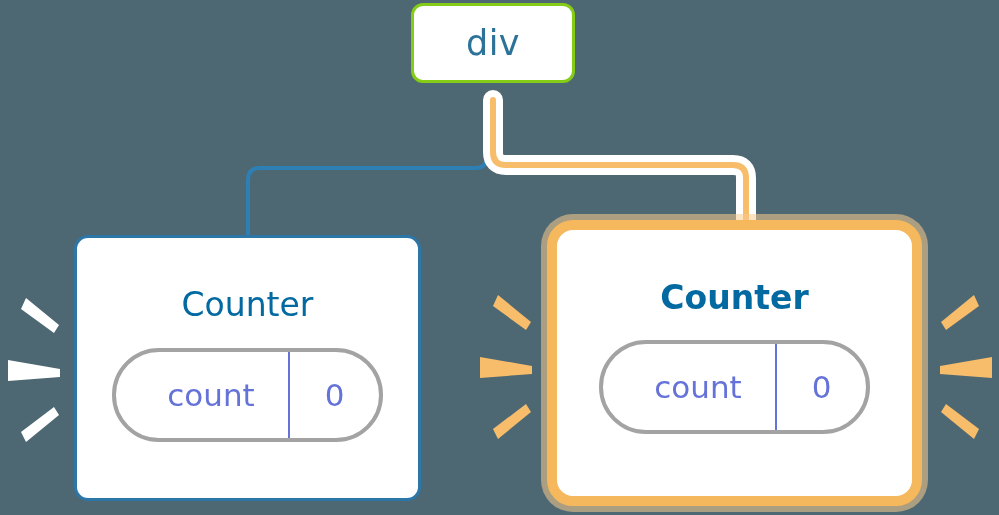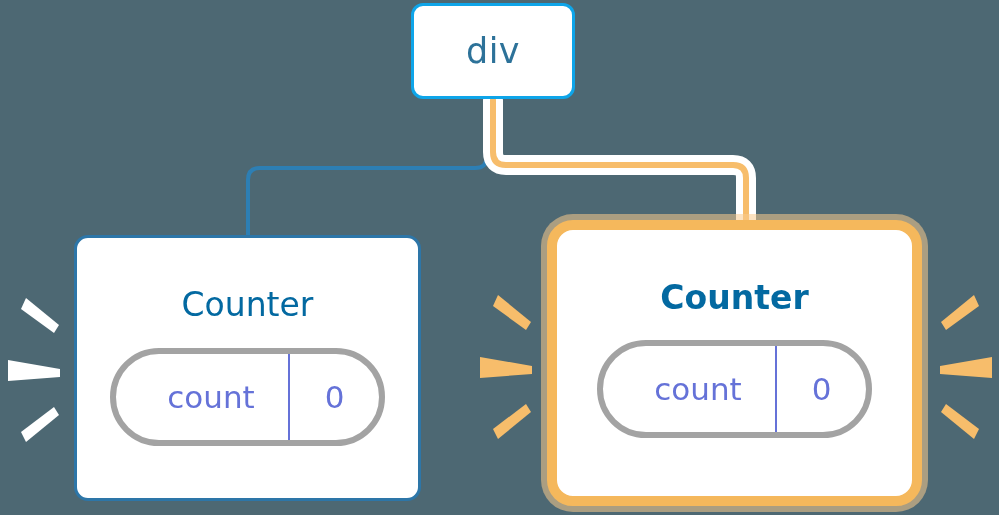--- a/index.html
+++ b/index.html
@@ -30,22 +30,22 @@
     display: flex;
     flex-direction: column;
     align-items: center;
   }
 
   
   .node-div {
     left: 411px;
     top: 3px;
     width: 164px;
-    height: 96px;
-    border: 3px solid #0ea5e9;
+    height: 80px;
+    border: 3px solid #84cc16;
     border-radius: 12px;
     justify-content: center;
     z-index: 4;
   }
   .div-label {
     font-size: 35px;
     color: #2d7299;
     letter-spacing: 0.5px;
     line-height: 1;
   }
@@ -85,21 +85,21 @@
   .node-right .counter-title {
     font-size: 33px;
     font-weight: 700;
     margin-top: 51px;
   }
 
   
   .pill {
     display: flex;
     align-items: stretch;
-    border: 6px solid #a3a3a3;
+    border: 4px solid #a3a3a3;
     border-radius: 999px;
     background: transparent;
     overflow: hidden;
   }
   .node-left .pill {
     width: 263px;
     height: 86px;
     margin-top: 27px;
   }
   .node-right .pill {

